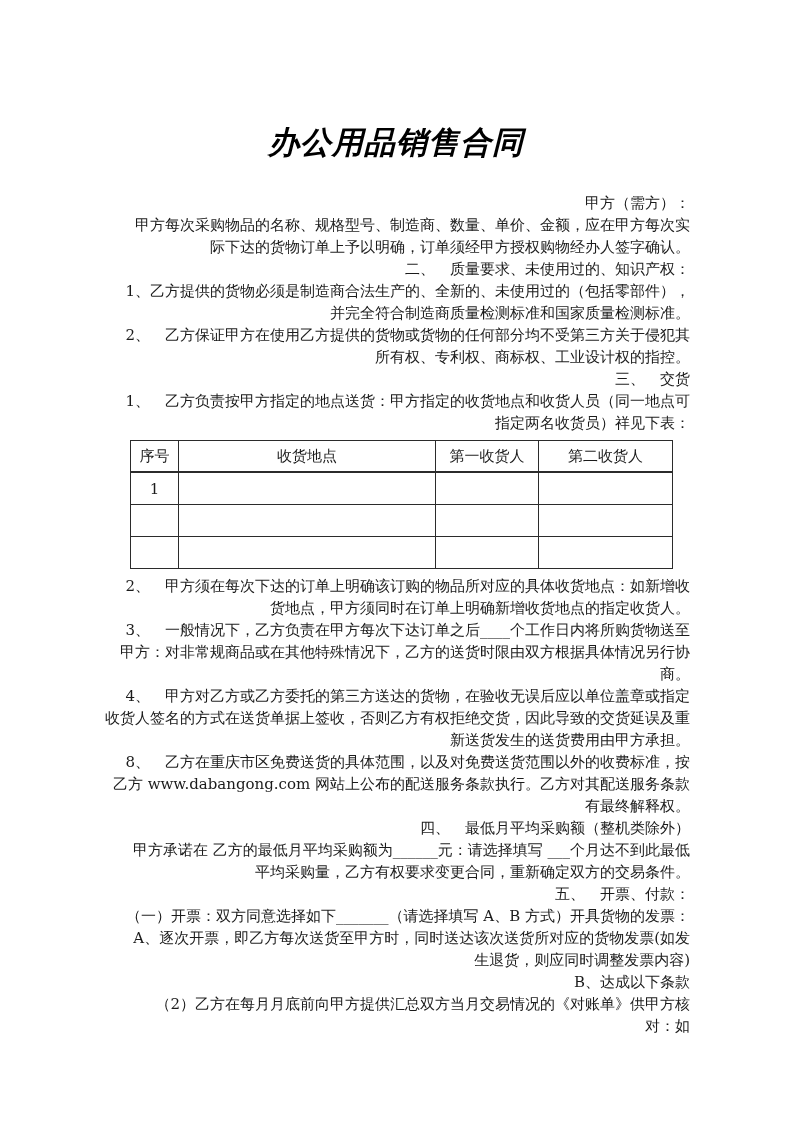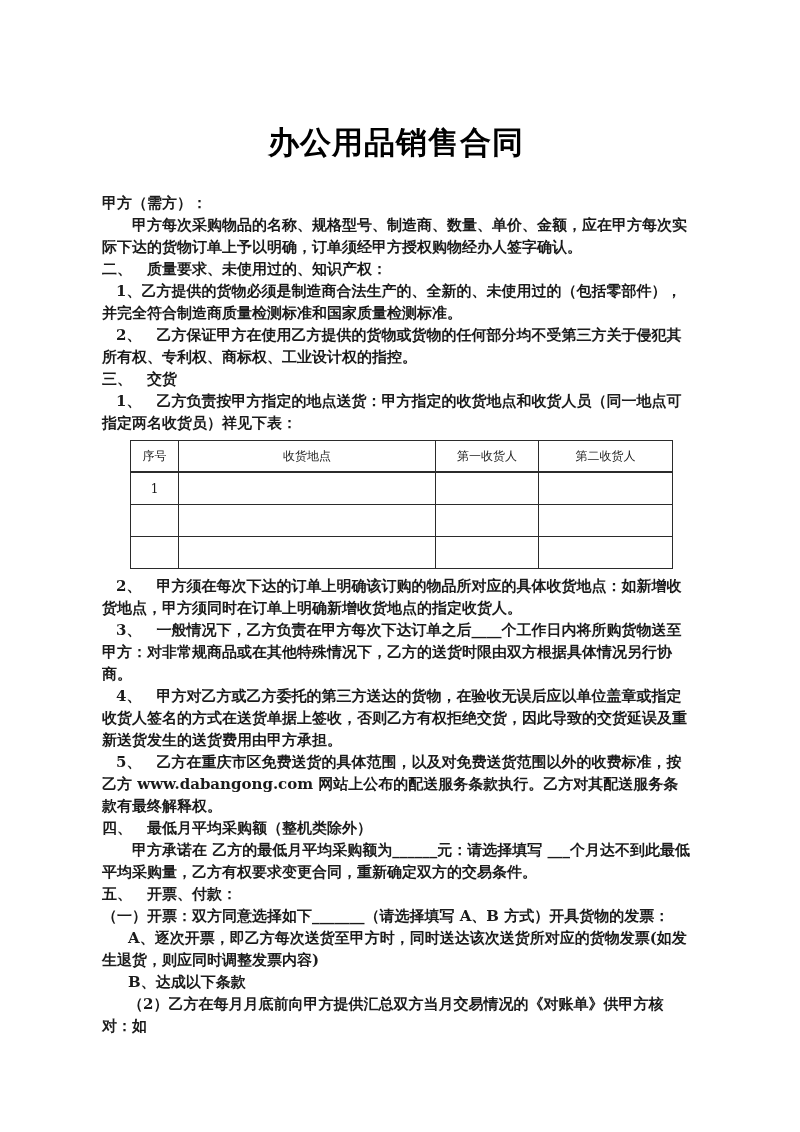--- a/index.html
+++ b/index.html
@@ -19,35 +19,36 @@
   }
   .doc-title {
     font-family:"DejaVu Sans","Liberation Sans",sans-serif;
     font-size:31px;
     font-weight:bold;
     letter-spacing:1px;
     text-align:center;
     line-height:48px;
     margin:0 0 26px 0;
     color:#000000;
+    font-style:italic;
   }
-  p.pg { margin:0; text-align:left; word-break:break-all;font-weight:bold; }
+  p.pg { margin:0; text-align:right; word-break:break-all; }
   p.indent2 { text-indent:30px; }
   p.sub { text-indent:14px; }
   p.sub2 { text-indent:26px; }
   table.delivery {
     border-collapse:collapse;
     table-layout:fixed;
     width:542px;
     margin:6px 0 6px 28px;
   }
   table.delivery th, table.delivery td {
     border:1px solid #2b2b2b;
     font-weight:normal;
-    font-size:12px;
+    font-size:15px;
     text-align:center;
     vertical-align:middle;
     padding:0;
     overflow:hidden;
   }
   table.delivery thead th { height:30px; border-bottom:2px solid #2b2b2b; }
   table.delivery tbody td { height:31px; }
 </style>
 </head>
 <body>
@@ -97,21 +98,21 @@
         <td></td>
         <td></td>
         <td></td>
       </tr>
     </tbody>
   </table>
 
   <p class="pg sub">2、　甲方须在每次下达的订单上明确该订购的物品所对应的具体收货地点：如新增收货地点，甲方须同时在订单上明确新增收货地点的指定收货人。</p>
   <p class="pg sub">3、　一般情况下，乙方负责在甲方每次下达订单之后____个工作日内将所购货物送至甲方：对非常规商品或在其他特殊情况下，乙方的送货时限由双方根据具体情况另行协商。</p>
   <p class="pg sub">4、　甲方对乙方或乙方委托的第三方送达的货物，在验收无误后应以单位盖章或指定收货人签名的方式在送货单据上签收，否则乙方有权拒绝交货，因此导致的交货延误及重新送货发生的送货费用由甲方承担。</p>
-  <p class="pg sub">5、　乙方在重庆市区免费送货的具体范围，以及对免费送货范围以外的收费标准，按乙方 www.dabangong.com 网站上公布的配送服务条款执行。乙方对其配送服务条款有最终解释权。</p>
+  <p class="pg sub">8、　乙方在重庆市区免费送货的具体范围，以及对免费送货范围以外的收费标准，按乙方 www.dabangong.com 网站上公布的配送服务条款执行。乙方对其配送服务条款有最终解释权。</p>
   <p class="pg">四、　最低月平均采购额（整机类除外）</p>
   <p class="pg indent2">甲方承诺在 乙方的最低月平均采购额为______元：请选择填写 ___个月达不到此最低平均采购量，乙方有权要求变更合同，重新确定双方的交易条件。</p>
   <p class="pg">五、　开票、付款：</p>
   <p class="pg">（一）开票：双方同意选择如下_______（请选择填写 A、B 方式）开具货物的发票：</p>
   <p class="pg sub2">A、逐次开票，即乙方每次送货至甲方时，同时送达该次送货所对应的货物发票(如发生退货，则应同时调整发票内容)</p>
   <p class="pg sub2">B、达成以下条款</p>
   <p class="pg sub2">（2）乙方在每月月底前向甲方提供汇总双方当月交易情况的《对账单》供甲方核对：如</p>
 
 </div>
 

